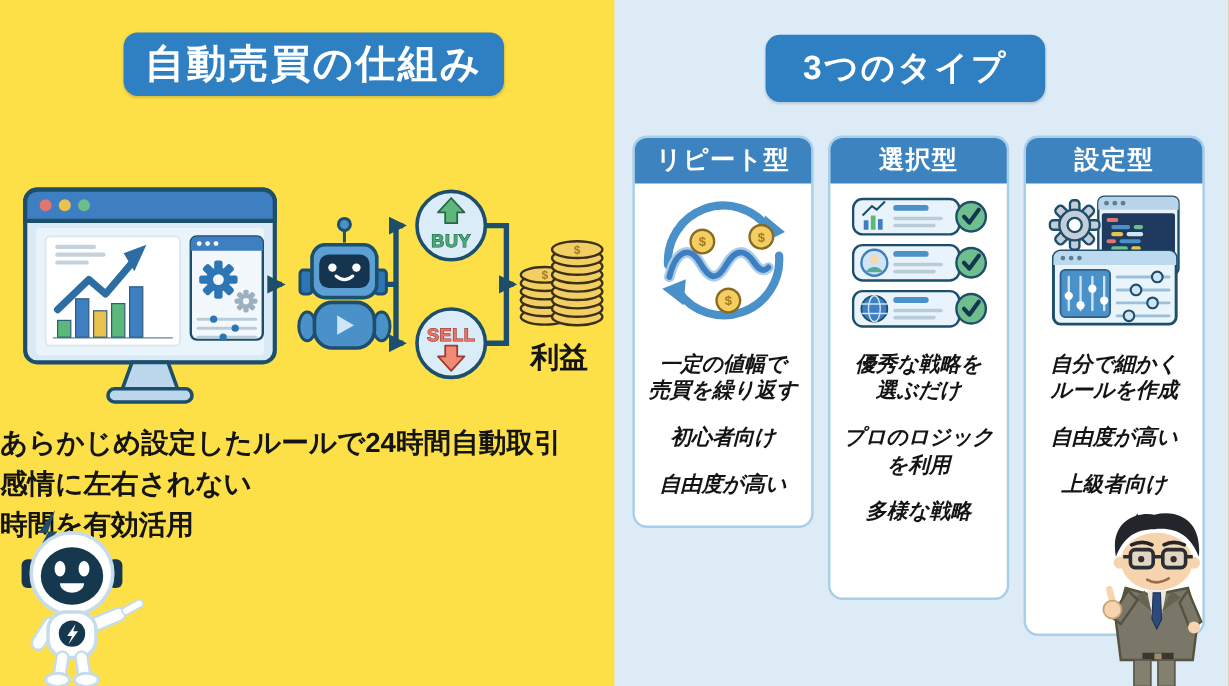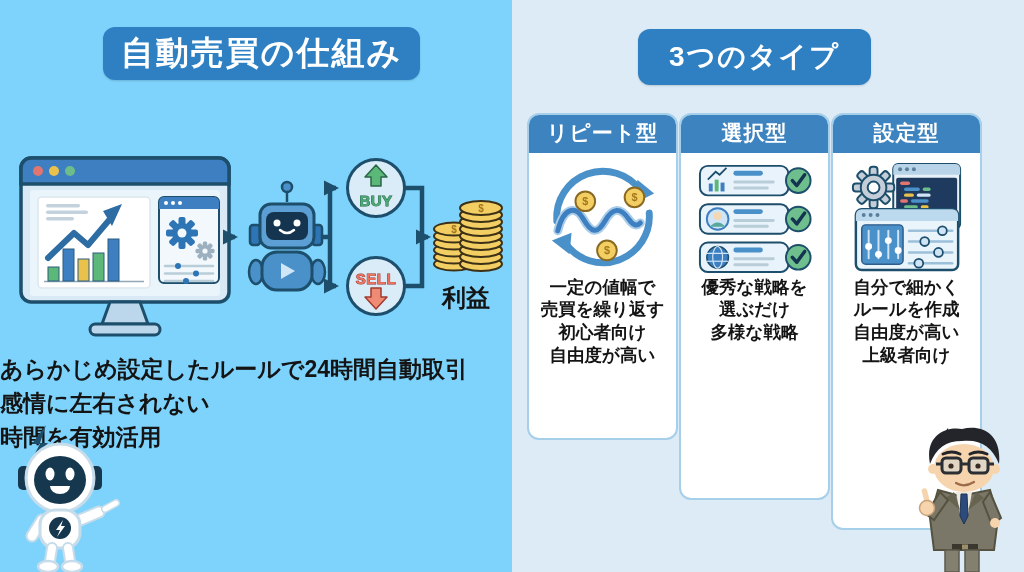--- a/index.html
+++ b/index.html
@@ -1,37 +1,37 @@
 <!DOCTYPE html>
 <html><head>
 <meta charset="utf-8">
 <style>
   html,body{margin:0;padding:0;background:#888;}
-  .canvas{position:relative;width:1024px;height:572px;background:#7dd3fc;overflow:hidden;
+  .canvas{position:relative;width:1024px;height:572px;background:#fde047;overflow:hidden;
           font-family:"Liberation Sans","DejaVu Sans",sans-serif;}
   
   .banner{position:absolute;display:flex;align-items:center;justify-content:center;
           background:#2f80c3;color:#fff;font-weight:800;border-radius:12px;
           box-shadow:0 1px 2px rgba(0,0,0,.15);}
   .banner-left{left:103px;top:27px;width:317px;height:53px;font-size:33px;letter-spacing:2px;}
   .banner-right{left:638px;top:29px;width:233px;height:56px;font-size:28px;letter-spacing:2px;}
   
   .right-panel{position:absolute;left:512px;top:0;width:512px;height:572px;background:#dcebf6;}
-  .cards{position:absolute;left:15px;top:113px;display:flex;gap:1px;}
+  .cards{position:absolute;left:15px;top:113px;display:flex;gap:12px;}
   .card{width:151px;background:#ffffff;border:2.5px solid #a6cfe9;border-radius:12px;
         box-sizing:border-box;display:flex;flex-direction:column;overflow:hidden;}
   .card:nth-child(1){height:327px;}
   .card:nth-child(2){height:387px;}
   .card:nth-child(3){height:417px;}
   .card-header{flex:0 0 40px;margin:-2.5px -2.5px 0 -2.5px;background:#3c83bf;color:#fff;
         font-size:21px;font-weight:800;display:flex;align-items:center;justify-content:center;
         border-radius:10px 10px 0 0;letter-spacing:1px;}
   .card-body{flex:1;display:flex;flex-direction:column;align-items:center;padding-top:5px;}
   .card-line{white-space:pre-line;text-align:center;font-size:17.5px;font-weight:800;
-        line-height:1.3;color:#141414;margin:0 2px 0 2px;}
+        line-height:1.3;color:#141414;margin:16px 2px 0 2px;font-style:italic;}
   
   .flow-svg{position:absolute;left:4px;top:140px;}
   .bullets{position:absolute;left:0;top:352px;width:512px;
         font-size:23px;font-weight:800;color:#141414;line-height:34px;}
   .mascot-svg{position:absolute;left:2px;top:424px;}
   .man-svg{position:absolute;left:896px;top:426px;}
   svg text{font-family:"Liberation Sans","DejaVu Sans",sans-serif;}
 </style>
 </head>
 <body>
@@ -266,20 +266,22 @@
           <line x1="11" y1="97" x2="33" y2="97" stroke="#cfe4f5" stroke-width="1.2"></line>
           <line x1="11" y1="105" x2="33" y2="105" stroke="#cfe4f5" stroke-width="1.2"></line>
           <rect x="38" y="91" width="30" height="5" rx="2.5" fill="#4a90c9"></rect>
           <rect x="38" y="101" width="42" height="3" rx="1.5" fill="#b9cdd9"></rect>
           <rect x="38" y="107" width="36" height="3" rx="1.5" fill="#b9cdd9"></rect>
           <circle cx="104" cy="101" r="12.5" fill="#6fbe8d" stroke="#1d4e6b" stroke-width="2"></circle>
           <path d="M98 101 l4.5 5 l8 -11" fill="none" stroke="#14344f" stroke-width="3.5" stroke-linecap="round" stroke-linejoin="round"></path>
         </svg>
         <div class="card-line">優秀な戦略を
 選ぶだけ</div>
+        <div class="card-line">プロのロジック
+を利用</div>
         <div class="card-line">多様な戦略</div>
       </div>
     </div>
 
     <div class="card">
       <div class="card-header">設定型</div>
       <div class="card-body">
         <svg width="118" height="118" viewBox="0 0 120 120">
 
           <rect x="46" y="6" width="68" height="66" rx="5" fill="#e8f1f8" stroke="#1d4e6b" stroke-width="2"></rect>

